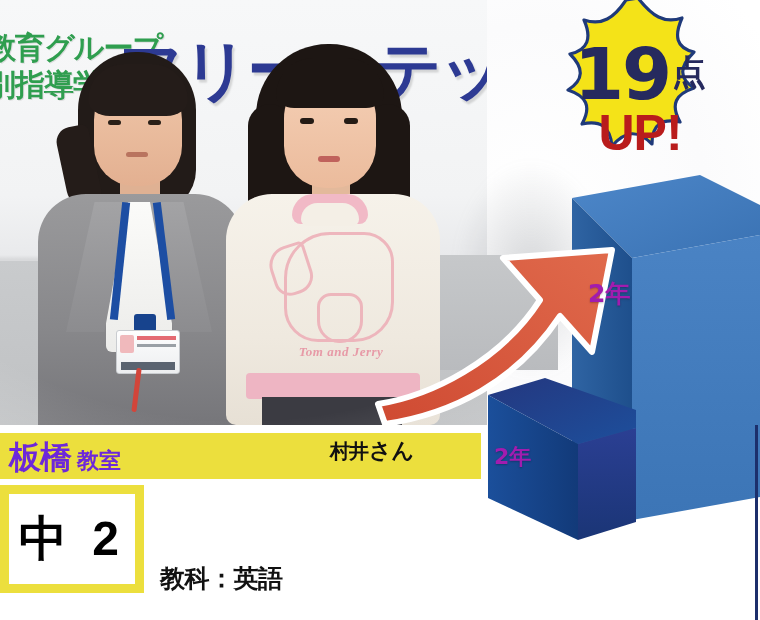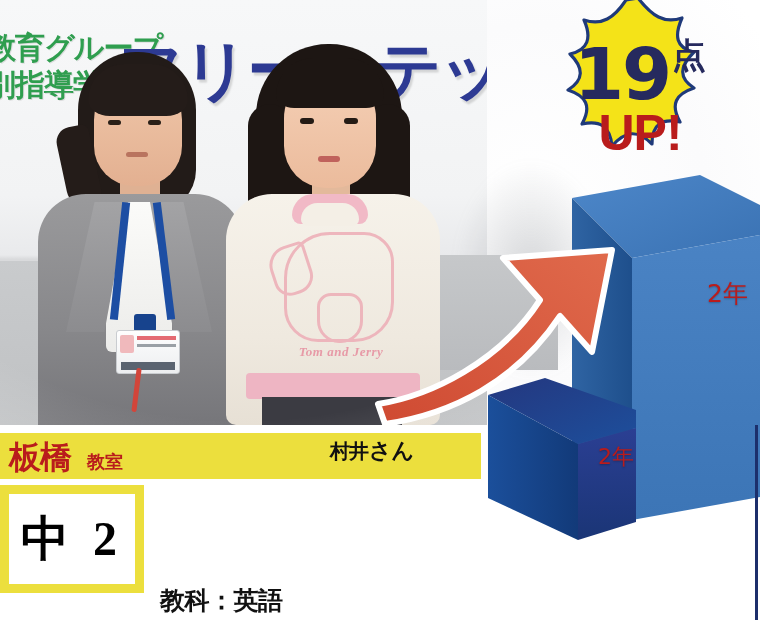--- a/index.html
+++ b/index.html
@@ -184,77 +184,77 @@
   .bars{position:absolute;left:0;top:0;width:760px;height:620px;pointer-events:none;}
 
   
   .burst{position:absolute;left:512px;top:-6px;width:252px;height:196px;}
   .burst .txt{
     position:absolute;inset:0;display:flex;flex-direction:column;
     align-items:center;justify-content:center;
     transform:translate(2px,6px);
   }
   .burst .l1{
-    display:flex;align-items:flex-start;line-height:1;
+    display:flex;align-items:center;line-height:1;
     color:#262a5e;font-weight:700;
     font-family:"DejaVu Sans",sans-serif;
   }
   .burst .num{font-size:72px;letter-spacing:-2px;}
   .burst .ten{font-size:34px;margin-left:2px;margin-bottom:4px;}
   .burst .l2{
     font-size:50px;font-weight:700;color:#b91c1c;line-height:1;
     margin-top:-2px;letter-spacing:-1px;
     font-family:Liberation Sans, sans-serif;
   }
 
   
   .yellowband{
     position:absolute;left:0;top:433px;width:481px;height:46px;
     background:#ecdf3d;
   }
   .yb-left{
     position:absolute;left:9px;top:436px;
-    display:flex;align-items:baseline;color:#b91c1c;
+    display:flex;align-items:baseline;color:#6d28d9;
     font-family:"DejaVu Sans",sans-serif;font-weight:700;
   }
   .yb-left .big{font-size:32px;letter-spacing:-1px;}
-  .yb-left .sml{font-size:18px;margin-left:16px;}
+  .yb-left .sml{font-size:22px;margin-left:6px;}
   .yb-right{
     position:absolute;left:330px;top:436px;
     display:flex;align-items:baseline;color:#111;
     font-family:"DejaVu Sans",sans-serif;font-weight:700;
   }
   .yb-right .big{font-size:20px;letter-spacing:-1px;}
   .yb-right .sml{font-size:22px;margin-left:1px;}
 
   .gradebox{
     position:absolute;left:0px;top:485px;width:144px;height:108px;
     background:#ffffff;border:9px solid #ecdf3d;box-sizing:border-box;
     display:flex;align-items:center;justify-content:center;
   }
   .gradebox .g{
     font-size:48px;font-weight:700;color:#000;letter-spacing:6px;
-    font-family:Liberation Serif, serif;white-space:nowrap;
+    font-family:Liberation Sans, sans-serif;white-space:nowrap;
   }
   .school{
     position:absolute;left:160px;top:508px;width:330px;
     font-size:33px;font-weight:700;color:#111;letter-spacing:-1px;
     font-family:"DejaVu Sans",sans-serif;white-space:nowrap;
   }
   .subject{
     position:absolute;left:160px;top:562px;
     font-size:25px;font-weight:700;color:#111;letter-spacing:-.5px;
-    font-family:"DejaVu Sans",sans-serif;white-space:nowrap;margin-top:22px;
+    font-family:"DejaVu Sans",sans-serif;white-space:nowrap;
   }
   .rightrule{
     position:absolute;left:755px;top:425px;width:3px;height:195px;background:#1c2f6b;
   }
   .barlabel{
-    position:absolute;color:#b91c1c;text-align:right;line-height:1.25;
-    font-family:"DejaVu Sans",sans-serif;font-weight:400;
+    position:absolute;color:#a21caf;text-align:left;line-height:1.25;
+    font-family:"DejaVu Sans",sans-serif;font-weight:700;
     text-shadow:0 1px 2px rgba(0,0,0,.25);
   }
   #lblTall{left:588px;top:278px;width:160px;font-size:25px;}
   #lblShort{left:494px;top:443px;width:140px;font-size:22px;}
 </style>
 </head>
 <body>
 
 <div id="stage">
 

